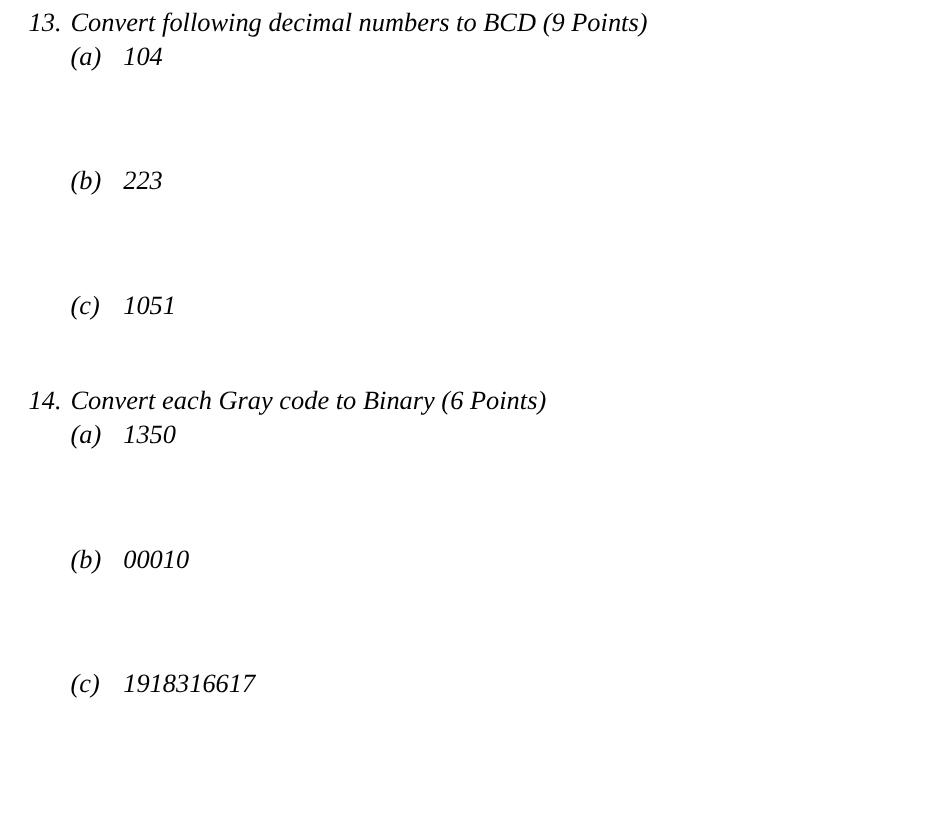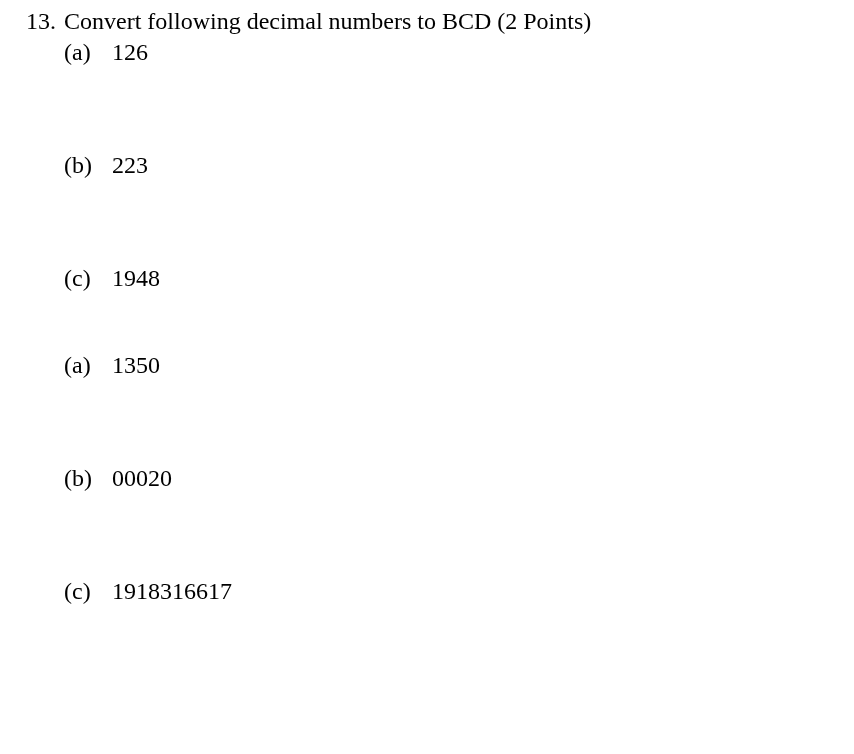--- a/index.html
+++ b/index.html
@@ -11,20 +11,21 @@
       width: 854px;
       height: 754px;
       background: #ffffff;
       font-family: "Times New Roman", Times, serif;
       font-size: 24px;
       color: #000000;
       padding: 8px 20px;
     }
     .question {
       margin-bottom: 60px;
+      font-style: italic;
     }
     .question-header {
       display: flex;
       align-items: flex-start;
     }
     .question-number {
       width: 44px;
       flex-shrink: 0;
       text-align: right;
       padding-right: 8px;
@@ -53,46 +54,50 @@
     .sub-value {
       flex: 1;
     }
   </style>
 </head>
 <body>
 
 <div class="question">
   <div class="question-header">
     <div class="question-number">13.</div>
-    <div class="question-text">Convert following decimal numbers to BCD (2 Points)</div>
+    <div class="question-text">Convert following decimal numbers to BCD (9 Points)</div>
   </div>
   <div class="sub-items">
     <div class="sub-item">
       <div class="sub-label">(a)</div>
-      <div class="sub-value">126</div>
+      <div class="sub-value">104</div>
     </div>
     <div class="sub-item">
       <div class="sub-label">(b)</div>
       <div class="sub-value">223</div>
     </div>
     <div class="sub-item">
       <div class="sub-label">(c)</div>
-      <div class="sub-value">1948</div>
+      <div class="sub-value">1051</div>
     </div>
   </div>
 </div>
 
 <div class="question">
+  <div class="question-header">
+    <div class="question-number">14.</div>
+    <div class="question-text">Convert each Gray code to Binary (6 Points)</div>
+  </div>
   <div class="sub-items">
     <div class="sub-item">
       <div class="sub-label">(a)</div>
       <div class="sub-value">1350</div>
     </div>
     <div class="sub-item">
       <div class="sub-label">(b)</div>
-      <div class="sub-value">00020</div>
+      <div class="sub-value">00010</div>
     </div>
     <div class="sub-item">
       <div class="sub-label">(c)</div>
       <div class="sub-value">1918316617</div>
     </div>
   </div>
 </div>
 
 </body></html>

